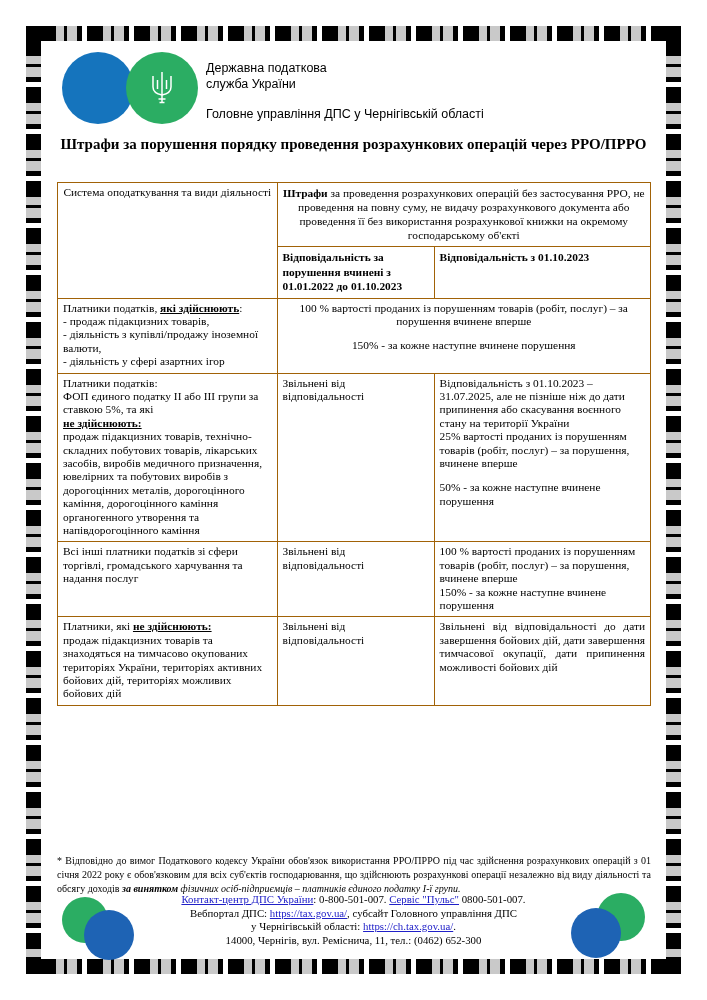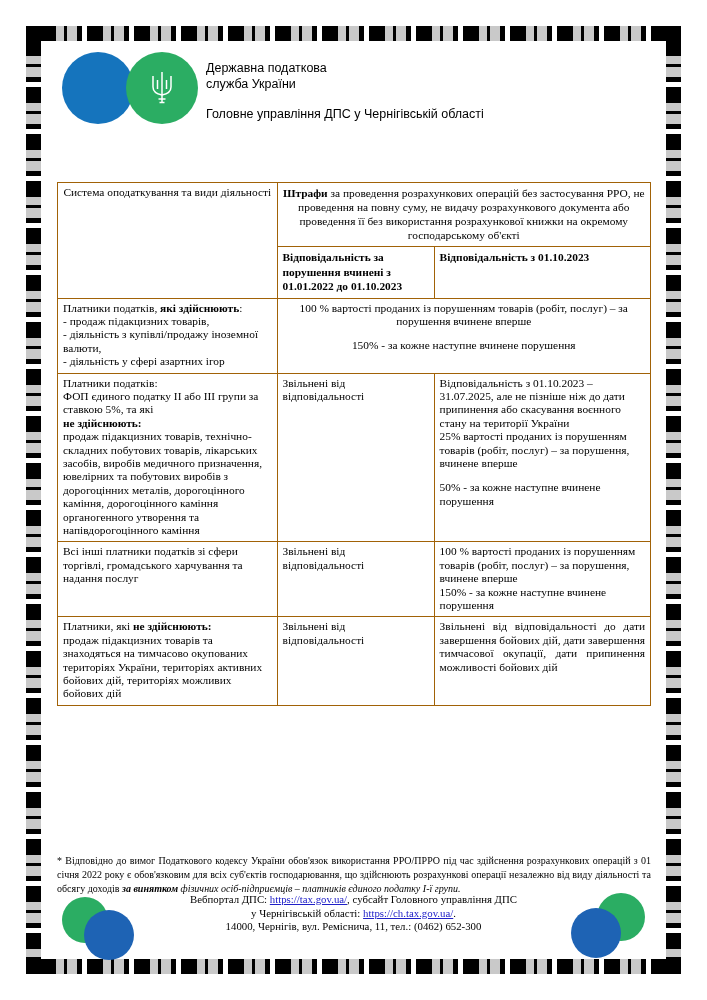--- a/index.html
+++ b/index.html
@@ -93,21 +93,21 @@
   }
   table.main td { border:1px solid #a16207; vertical-align:top; padding:3px 5px 4px 5px; }
   .col-a { width:211px; }
   .col-b { width:151px; }
   .col-c { width:208px; }
 
   .c-center { text-align:center; }
   .c-middle { vertical-align:middle; }
   .c-just   { text-align:justify; }
   .bold { font-weight:bold; }
-  .bu { font-weight:bold; }
+  .bu { font-weight:bold; text-decoration:underline; }
 
   .hdr-desc { text-align:center; line-height:14px; padding:4px 8px 5px 8px; }
   .hdr-sub  { font-weight:bold; line-height:14.5px; }
 
   .cell-p { margin:0; }
   .cell-p + .cell-p { margin-top:11px; }
   .tight { margin:0; }
 
   
   .footnote {
@@ -165,20 +165,21 @@
         </svg>
       </div>
     </div>
     <div class="org-block">
       <div class="org-name">Державна податкова
 служба України</div>
       <div class="org-dept">Головне управління ДПС у Чернігівській області</div>
     </div>
   </div>
 
+  <div class="doc-title">Штрафи за порушення порядку проведення розрахункових операцій через РРО/ПРРО</div>
 
   <table class="main">
     <tbody>
 
       <tr>
         <td class="col-a c-center c-middle" rowspan="2">Система оподаткування та види діяльності</td>
         <td class="hdr-desc" colspan="2">
           <span class="bold">Штрафи</span><span> за проведення розрахункових операцій без застосування РРО, не проведення на повну суму, не видачу розрахункового документа або проведення її без використання розрахункової книжки на окремому господарському об'єкті</span>
         </td>
       </tr>
@@ -241,20 +242,23 @@
     <span>Відповідно до вимог Податкового кодексу України обов'язок використання РРО/ПРРО під час здійснення розрахункових операцій з 01 січня 2022 року є обов'язковим для всіх суб'єктів господарювання, що здійснюють розрахункові операції незалежно від виду діяльності та обсягу доходів </span><span class="bi">за винятком</span><span class="ital"> фізичних осіб-підприємців – платників єдиного податку І-ї групи.</span>
   </div>
 
   <div class="fc fc-bl-green"></div>
   <div class="fc fc-bl-blue"></div>
   <div class="fc fc-br-green"></div>
   <div class="fc fc-br-blue"></div>
 
   <div class="footer">
     <div>
+      <span class="lnk">Контакт-центр ДПС України</span><span>: 0-800-501-007. </span><span class="lnk">Сервіс "Пульс"</span><span> 0800-501-007.</span>
+    </div>
+    <div>
       <span>Вебпортал ДПС: </span><span class="lnk">https://tax.gov.ua/</span><span>, субсайт Головного управління ДПС</span>
     </div>
     <div>
       <span>у Чернігівській області: </span><span class="lnk">https://ch.tax.gov.ua/</span><span>.</span>
     </div>
     <div>14000, Чернігів, вул. Реміснича, 11, тел.: (0462) 652-300</div>
   </div>
 
 </div>
 

